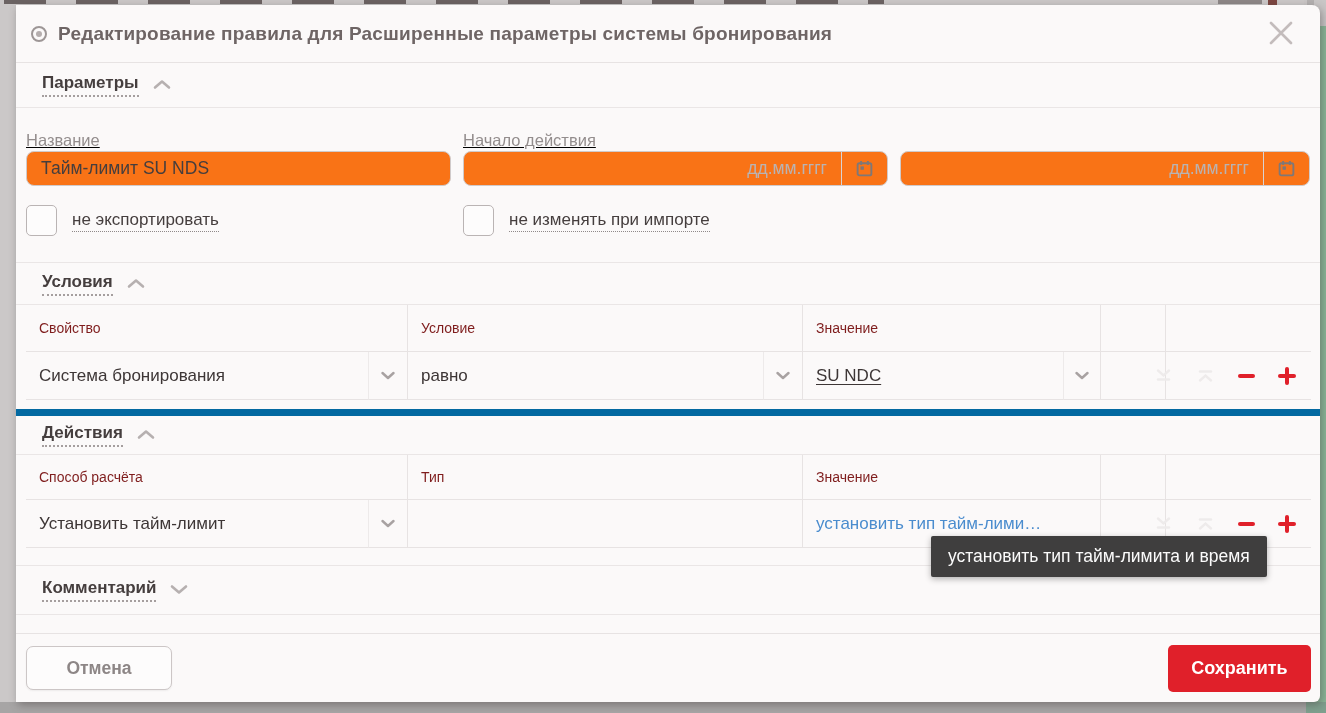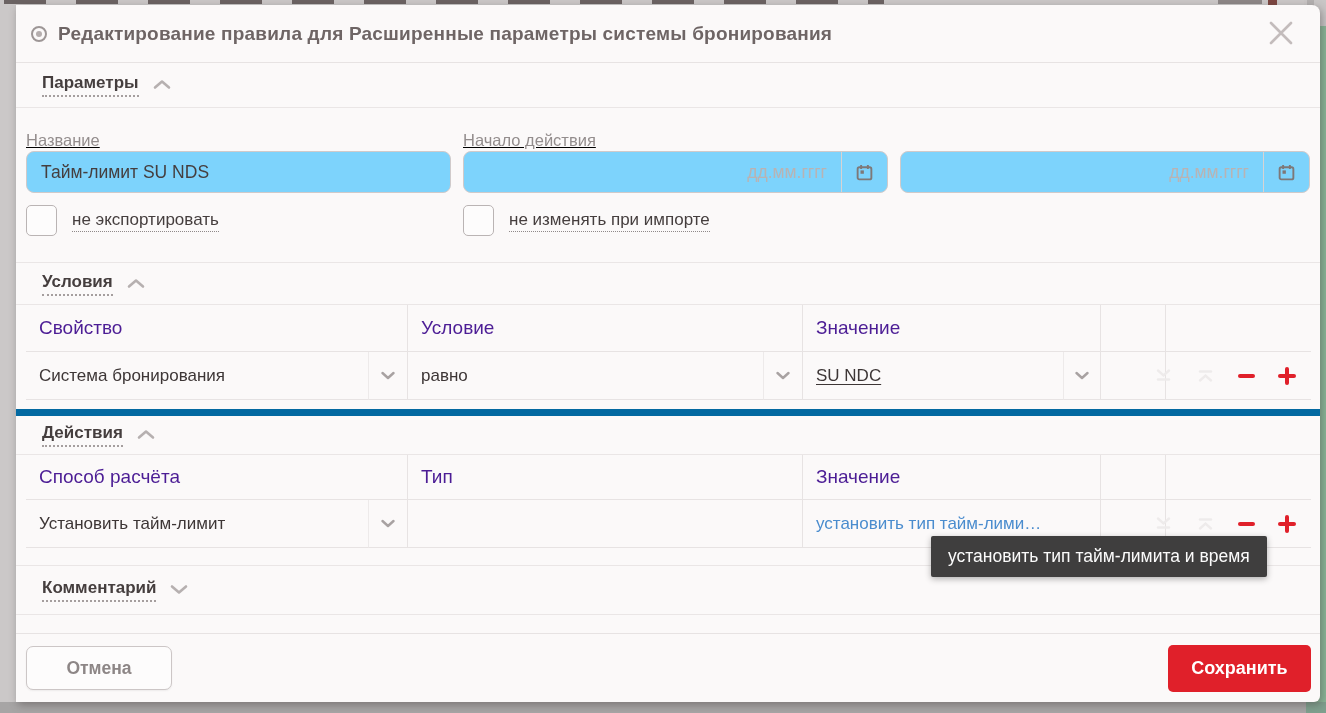--- a/index.html
+++ b/index.html
@@ -51,40 +51,40 @@
   .sec-chevron { margin-left:14px; }
   .sec-chevron svg { stroke:#b6b0b0; stroke-width:2.6; fill:none; stroke-linecap:round; stroke-linejoin:round; }
 
   
   .params { padding:0 10px; height:154px; }
   .form-grid { display:grid; grid-template-columns:425px 425px 1fr; column-gap:12px; }
   .labels-row { padding-top:23px; height:43px;text-decoration:underline; }
   .field-label { font-size:16.5px; color:#938d8d; }
   .inputs-row { height:47px; }
   .text-input, .date-wrap {
-    height:42px; border:1px solid #d0caca; border-radius:8px; background:#7dd3fc;
+    height:35px; border:1px solid #d0caca; border-radius:8px; background:#f97316;
   }
   .text-input { width:100%; padding:0 14px; font-size:17.5px; color:#453e3e; font-family:"Liberation Sans",sans-serif; outline:none; }
   .date-wrap { display:flex; align-items:stretch; overflow:hidden; }
   .date-input { flex:1 1 auto; border:none; outline:none; background:transparent; padding:0 14px; font-size:17.5px; color:#453e3e; font-family:"Liberation Sans",sans-serif;text-align:right; }
   .date-input::placeholder, .text-input::placeholder { color:#b9b3b3; }
   .cal-btn { flex:0 0 46px; border:none; border-left:1px solid #d8d3d3; background:transparent; display:flex; align-items:center; justify-content:center; cursor:pointer; }
   .cal-btn svg { stroke:#7e7878; fill:none; stroke-width:1.8; }
   .checks-row { margin-top:7px; display:grid; grid-template-columns:425px 425px 1fr; column-gap:12px; }
   .check-wrap { display:flex; align-items:center; cursor:pointer; }
   .checkbox { width:31px; height:31px; border:1px solid #bab4b4; border-radius:5px; background:#fdfcfc; margin-right:15px; flex:0 0 auto; }
   .check-label { font-size:17px; color:#453e3e; border-bottom:1.5px dotted #8f8989; padding-bottom:1px; }
 
   
   .rule-table { display:grid; grid-template-columns:343px 39px 356px 39px 261px 37px 65px 145px; margin-left:10px; width:1285px; }
   .cell { display:flex; align-items:center; border-bottom:1px solid #e7e3e3; font-size:17px; color:#3d3636; background:#fbf9f9; }
   .cell.txt { padding-left:13px; }
   .cell.br  { border-right:1px solid #e7e3e3; }
   .cell.brl { border-right:1px solid #edeaea; }
-  .th { font-size:19px; color:#4c1d95; }
+  .th { font-size:14px; color:#7f1d1d; }
   .h47 { height:47px; } .h45 { height:45px; } .h48 { height:48px; }
   .span2 { grid-column: span 2; }
   .dd-chevron { justify-content:center; cursor:pointer; }
   .dd-chevron svg { stroke:#a8a2a2; stroke-width:2.4; fill:none; stroke-linecap:round; stroke-linejoin:round; }
   .value-link-dark { text-decoration:underline; text-underline-offset:3px; cursor:pointer; }
   .value-link-blue { color:#4a8cce; cursor:pointer; white-space:nowrap; overflow:hidden; text-overflow:ellipsis; display:block; line-height:48px; }
   .row-tools { justify-content:flex-end; gap:23px; padding-right:15px; }
   .tool { display:inline-flex; align-items:center; justify-content:center; width:20px; height:20px; cursor:pointer; background:none; border:none; padding:0; }
   .tool.disabled { cursor:default; }
   .tool.disabled svg { stroke:#eeebeb; stroke-width:2.4; fill:none; stroke-linecap:round; }

